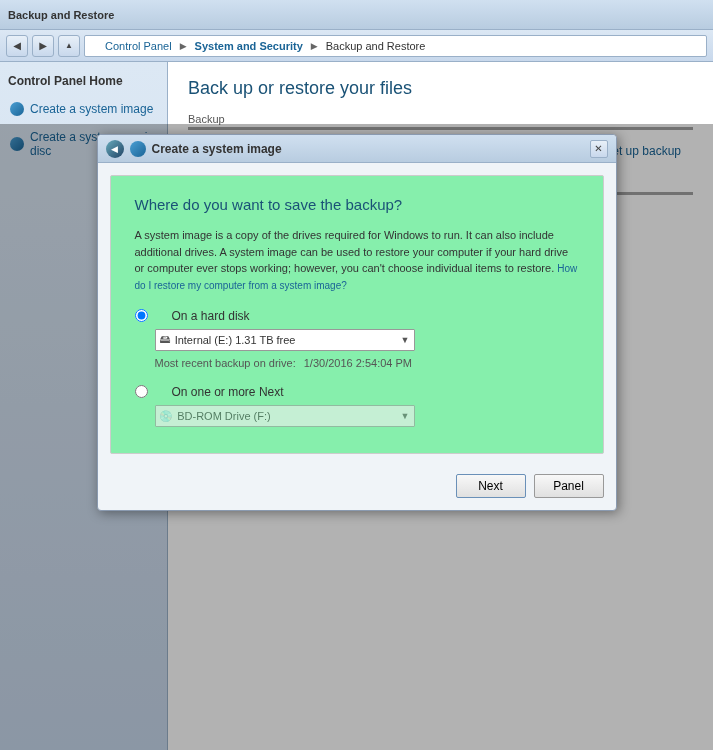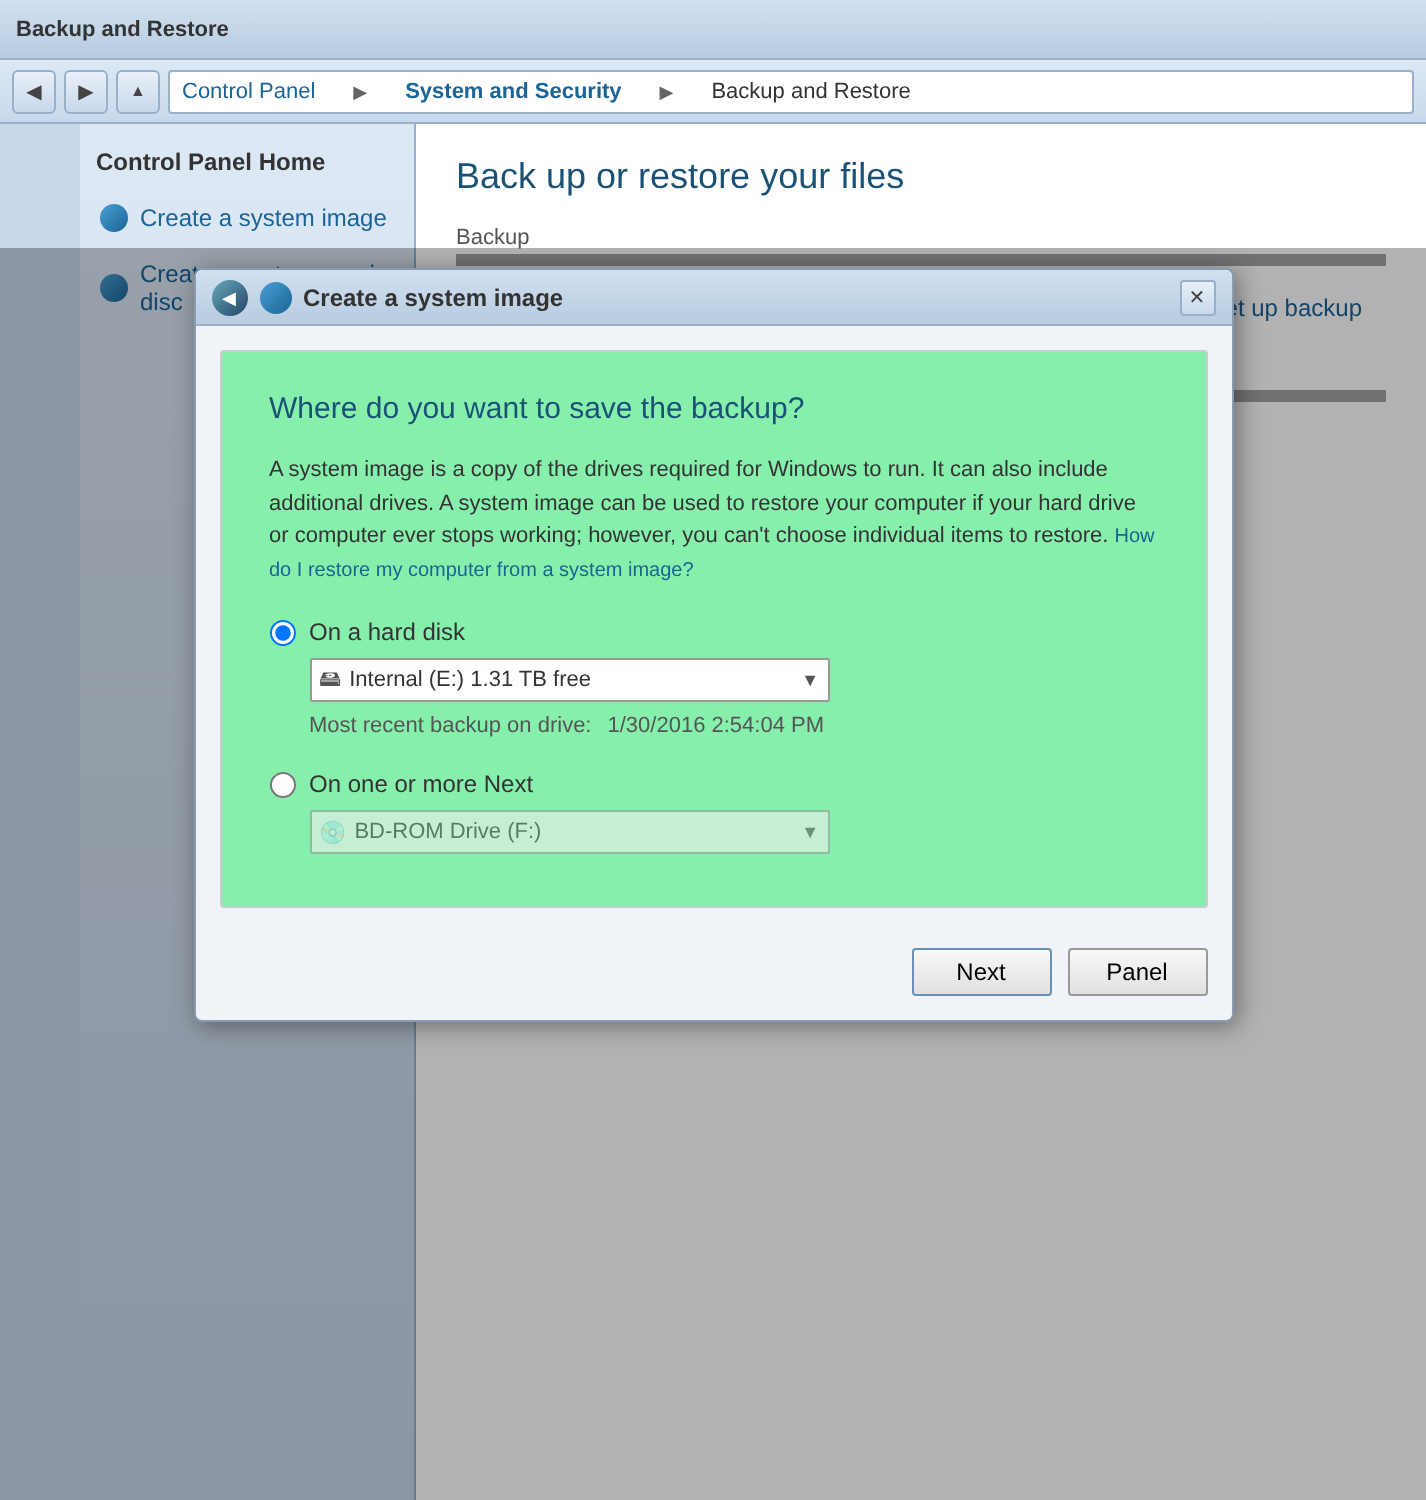--- a/index.html
+++ b/index.html
@@ -51,24 +51,24 @@
       color: #444;
     }
     .breadcrumb-bar {
       flex: 1;
       height: 22px;
       background: white;
       border: 1px solid #9ab0c8;
       border-radius: 2px;
       display: flex;
       align-items: center;
-      padding: 0 6px;
-      font-size: 11px;
-      color: #333;
-      gap: 19px;
+      padding: 0 20px;
+      font-size: 11px;
+      color: #333;
+      gap: 8px;
       text-align: right;
     }
     .breadcrumb-sep {
       color: #666;
       font-size: 9px;
     }
 
     
     .main-layout {
       display: flex;
@@ -110,21 +110,21 @@
     }
     .page-title {
       font-size: 18px;
       font-weight: 300;
       color: #1a5276;
       margin-bottom: 14px;
     }
     .section-header {
       font-size: 11px;
       color: #555;
-      border-bottom: 6px solid #a3a3a3;
+      border-bottom: 3px solid #a3a3a3;
       margin-bottom: 8px;
       padding-bottom: 2px;
     }
     .backup-section, .restore-section {
       margin-bottom: 14px;
     }
     .backup-msg {
       font-size: 12px;
       color: #333;
       padding: 4px 12px;
@@ -243,22 +243,22 @@
     .modal-desc-link {
       color: #1a6496;
       cursor: pointer;
       font-size: 10px;
     }
     .option-section {
       margin-top: 16px;
     }
     .radio-option {
       display: flex;
-      align-items: flex-end;
-      gap: 7px;
+      align-items: flex-start;
+      gap: 24px;
       margin-bottom: 6px;
       font-size: 12px;
       color: #333;
     }
     .radio-input {
       width: 13px;
       height: 13px;
       cursor: pointer;
     }
     .dropdown-container {
@@ -370,21 +370,21 @@
   <div class="nav-btn" style="font-size:8px;">▲</div>
   <div class="breadcrumb-bar">
     <span style="color:#1a6496;cursor:pointer;">Control Panel</span>
     <span class="breadcrumb-sep">▶</span>
     <span style="color:#1a6496;cursor:pointer;font-weight:bold;">System and Security</span>
     <span class="breadcrumb-sep">▶</span>
     <span>Backup and Restore</span>
   </div>
 </div>
 
-<div class="main-layout" style="position:relative;padding-left:40px;">
+<div class="main-layout" style="position:relative;">
 
   <div class="sidebar">
     <div class="sidebar-title">Control Panel Home</div>
     <div class="sidebar-link">
       <div class="icon-globe"></div>
       <span>Create a system image</span>
     </div>
     <div class="sidebar-link">
       <div class="icon-globe"></div>
       <span>Create a system repair disc</span>

